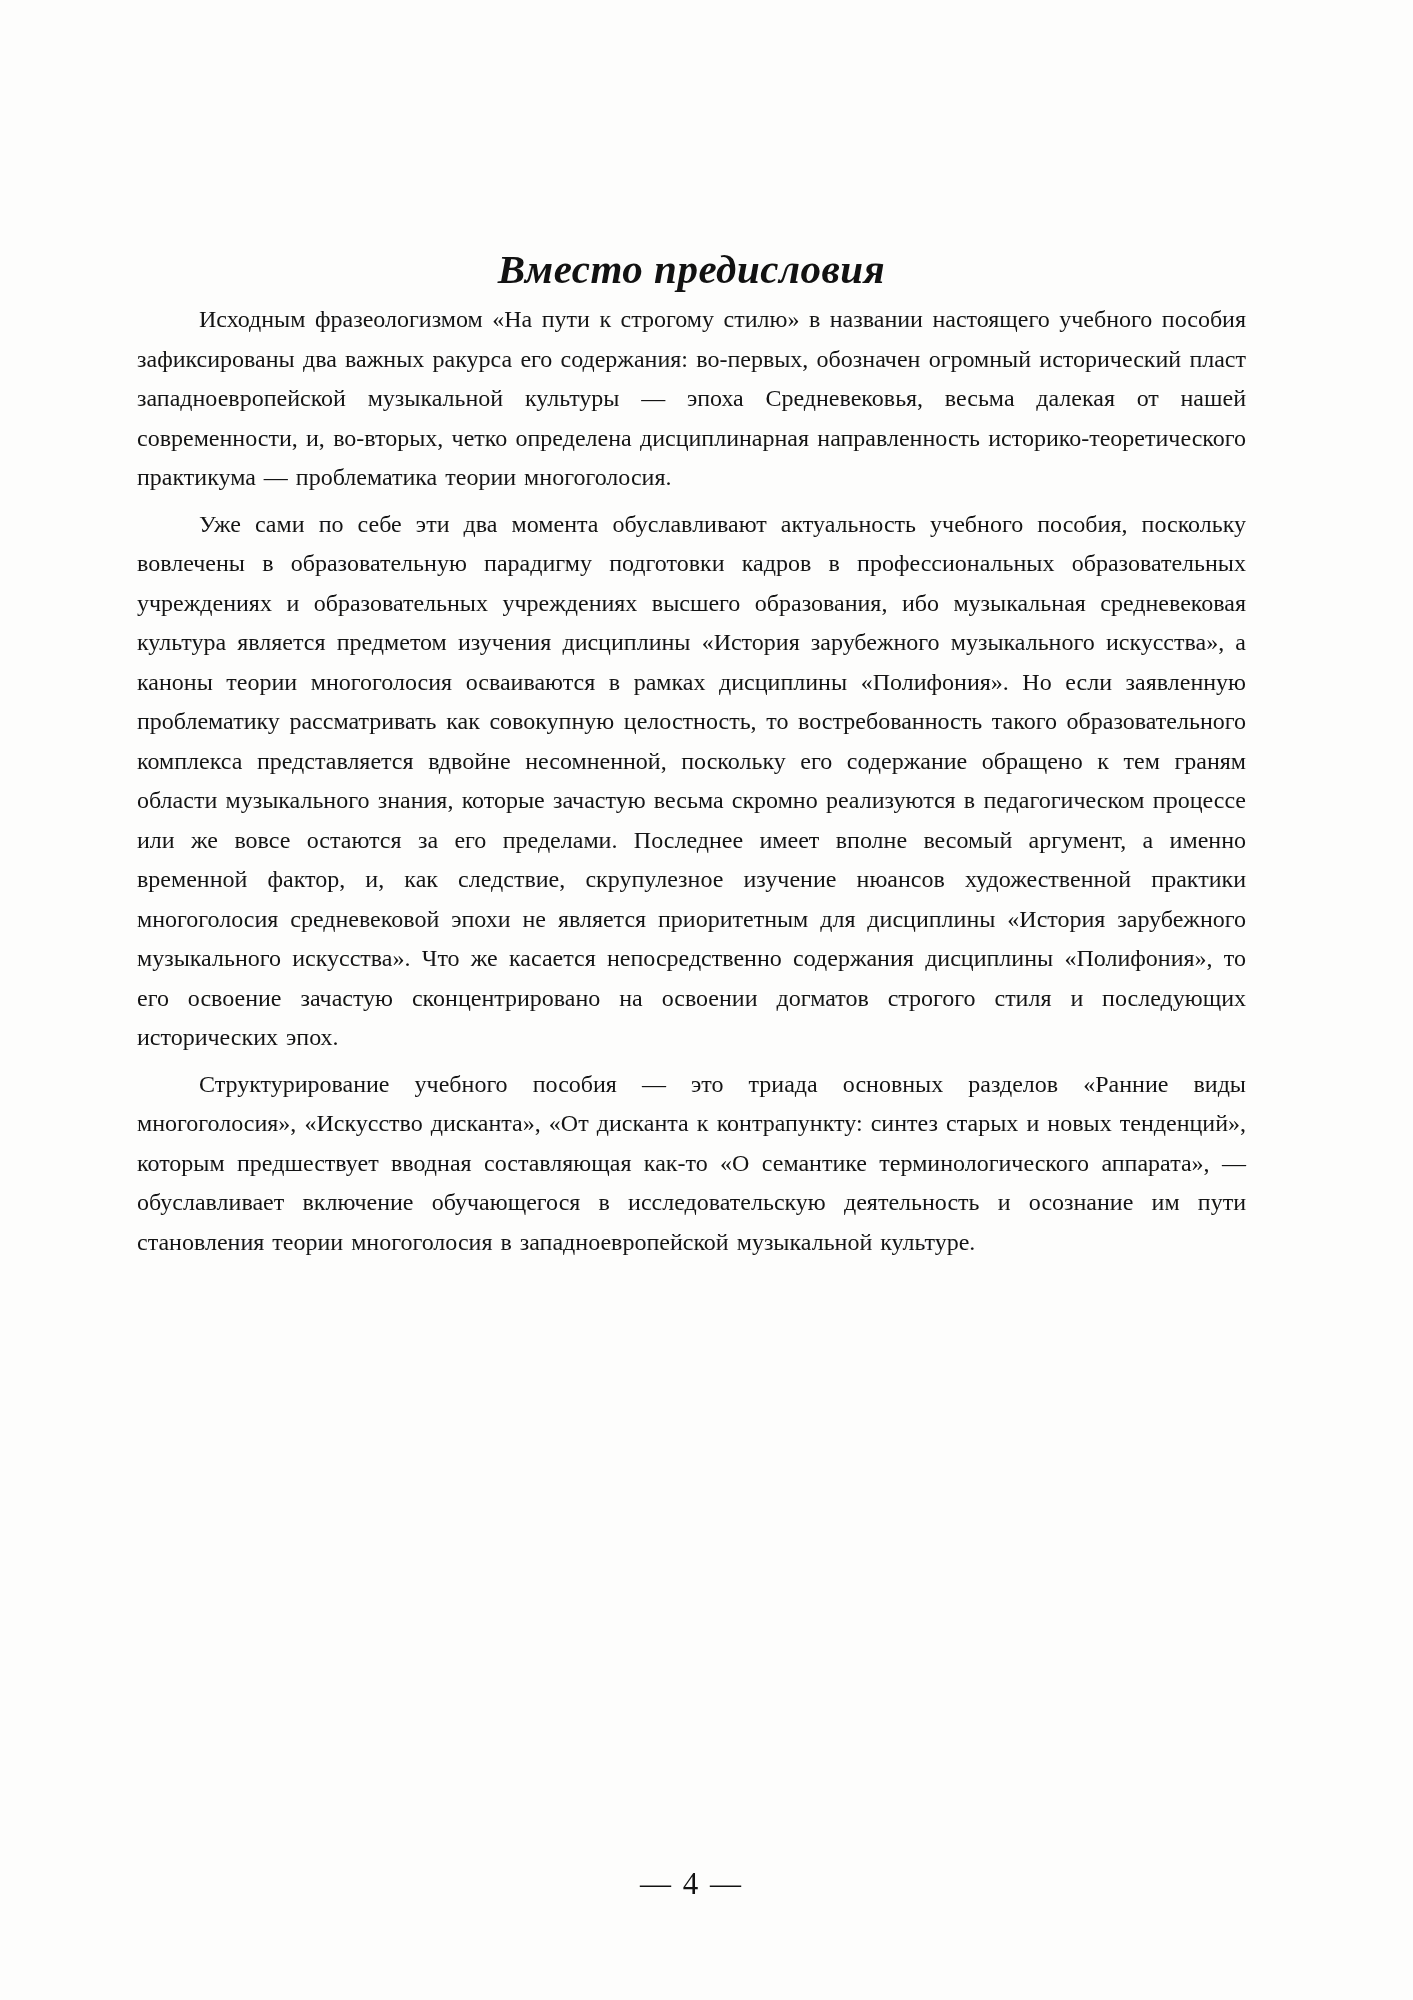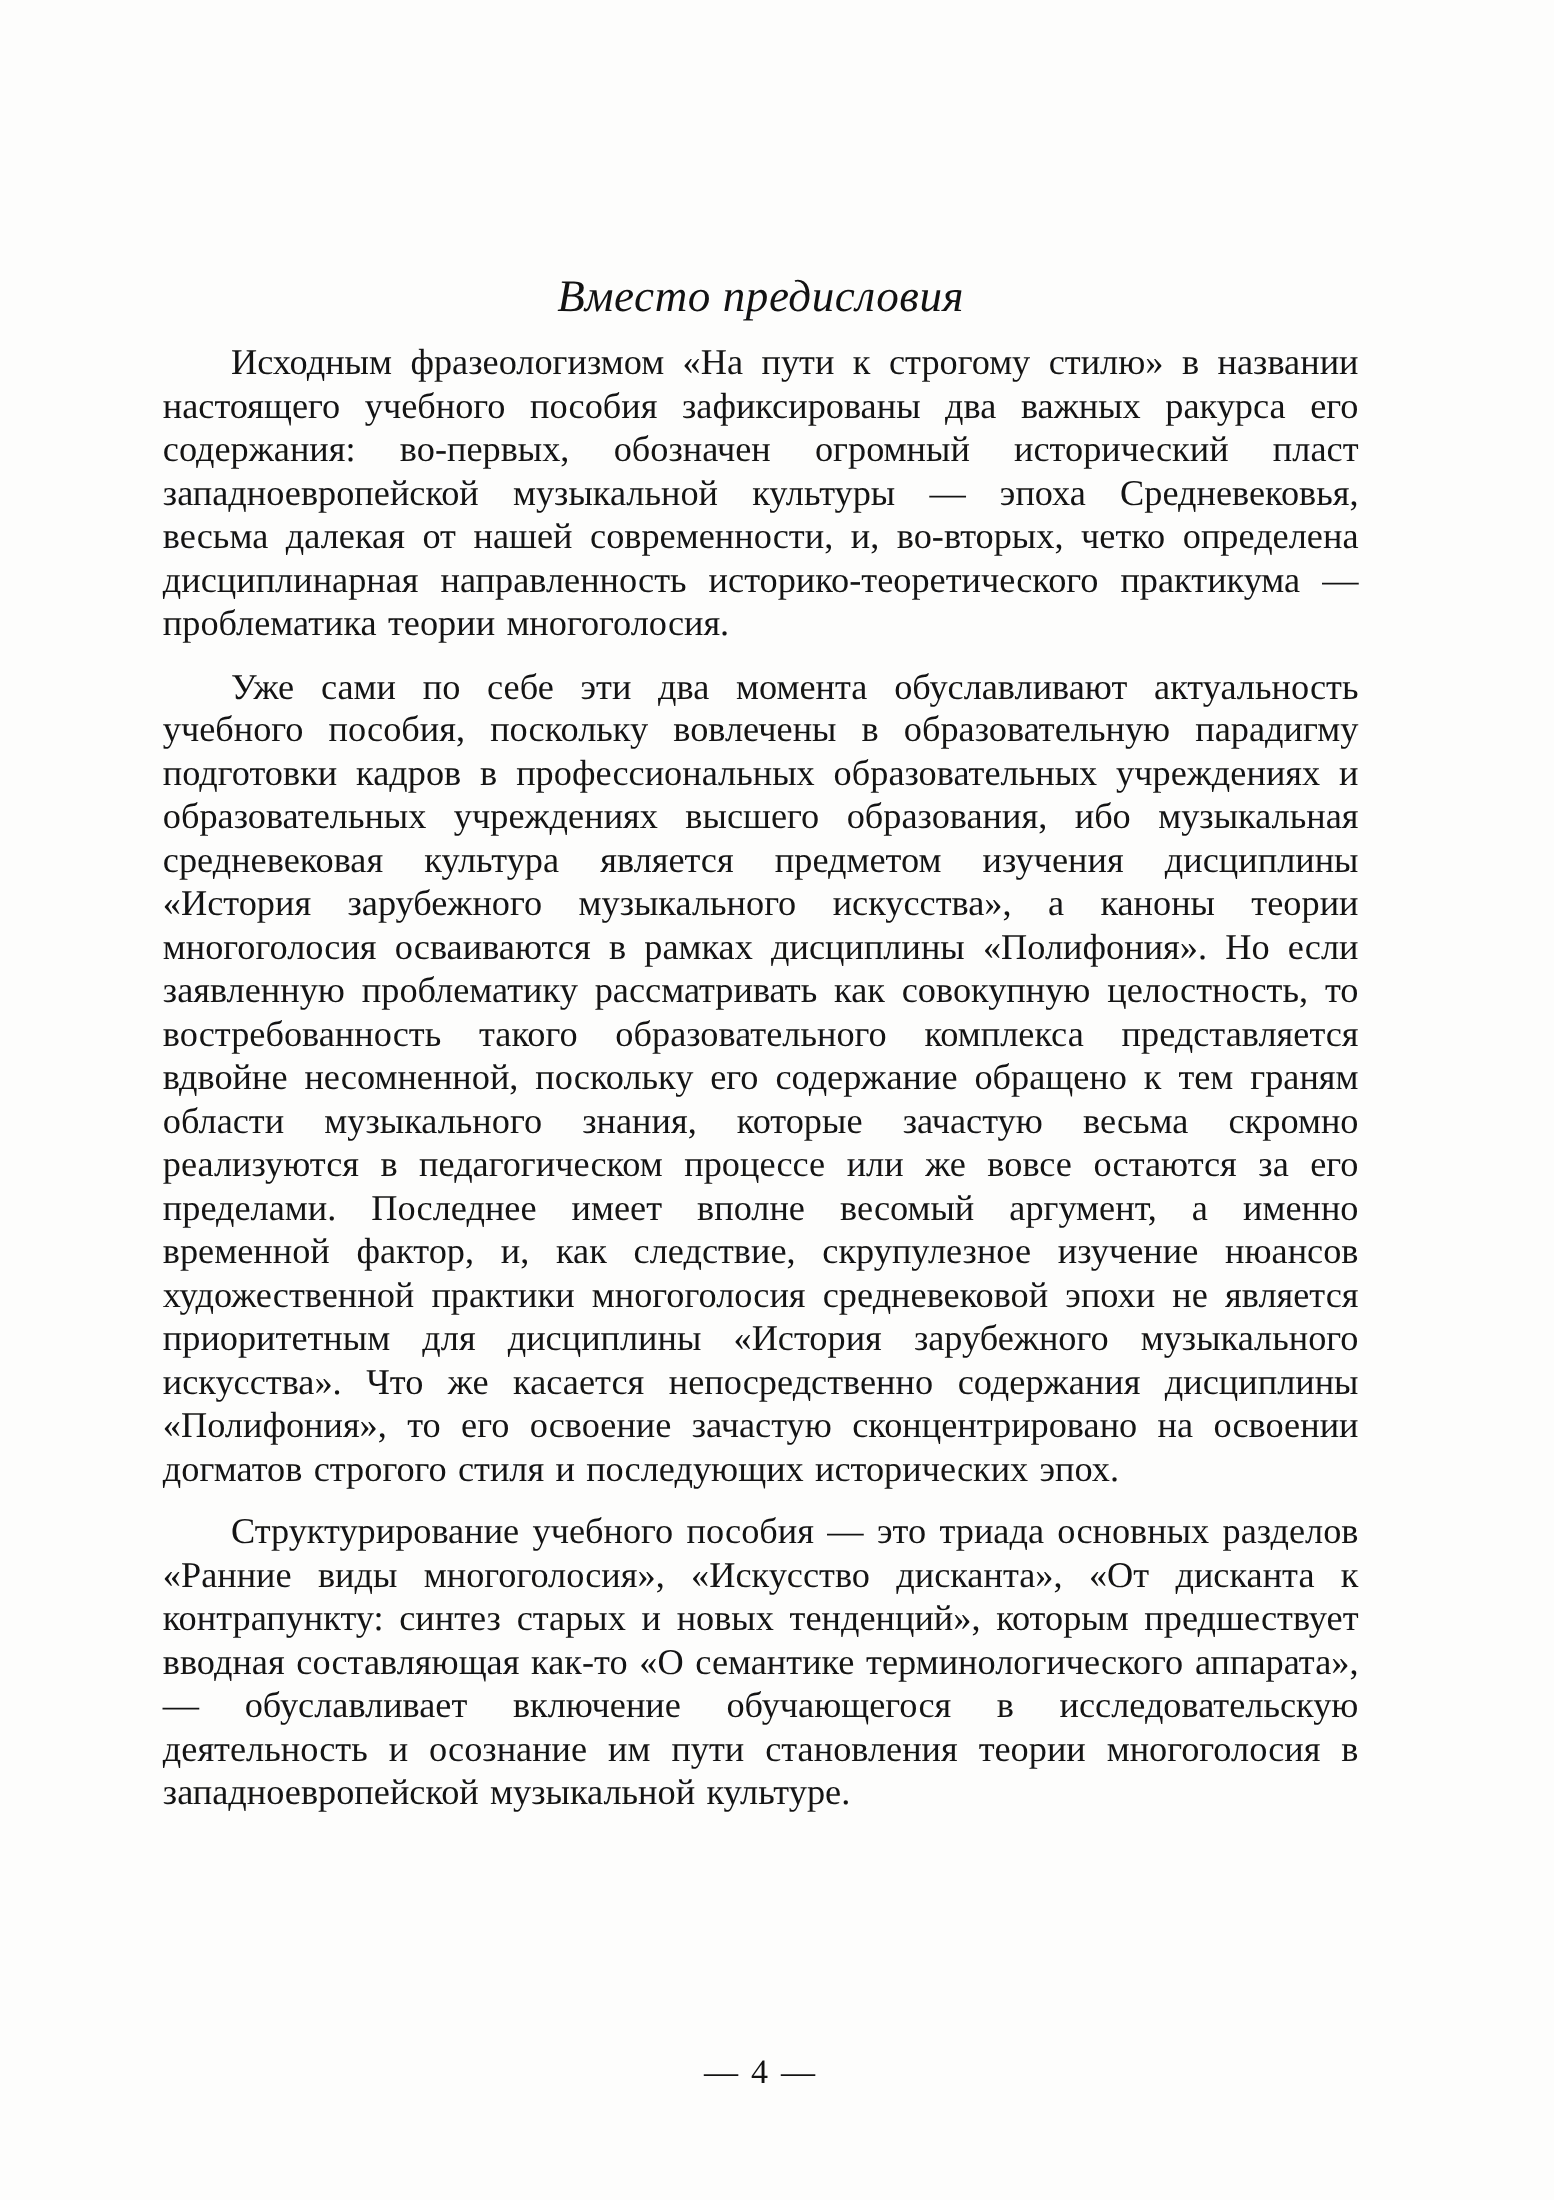--- a/index.html
+++ b/index.html
@@ -17,38 +17,38 @@
     overflow: hidden;
   }
   .title {
     position: absolute;
     top: 246px;
     left: 130px;
     width: 1123px;
     margin: 0;
     text-align: center;
     font-style: italic;
-    font-weight: normal;
+    font-weight: bold;
     font-size: 41px;
     line-height: 1.15;
     letter-spacing: 0.5px;
     color: #121212;
   }
   .body-text {
     position: absolute;
     top: 293px;
     left: 130px;
     width: 1123px;
   }
   .body-text p {
-    margin: 18px;
+    margin: 7px;
     padding: 0;
     text-indent: 62px;
     text-align: justify;
-    font-size: 33px;
+    font-size: 24px;
     line-height: 39.5px;
     word-spacing: 2px;
     color: #141414;
   }
   .folio {
     position: absolute;
     top: 1866px;
     left: 130px;
     width: 1123px;
     text-align: center;

